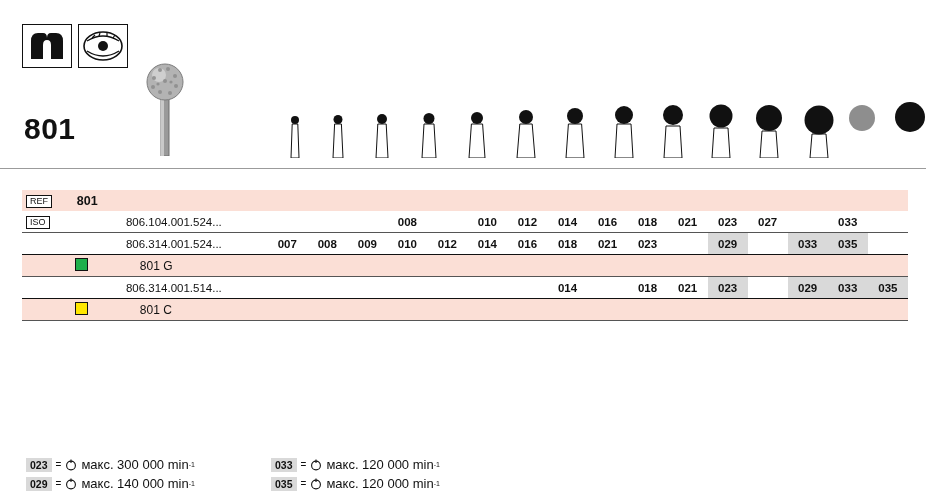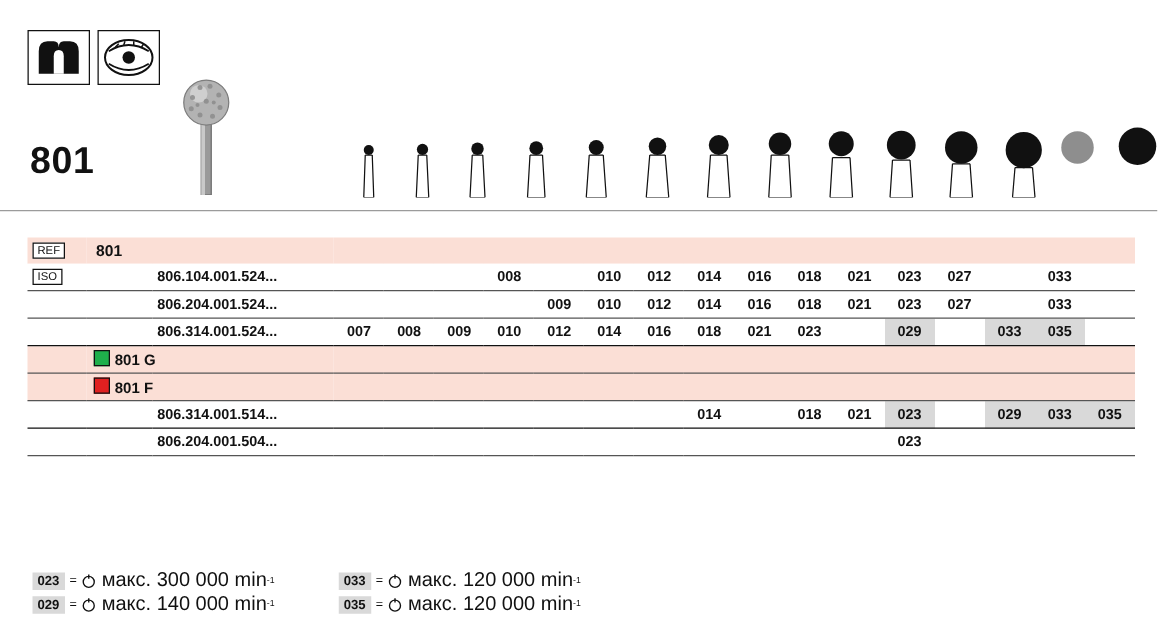--- a/index.html
+++ b/index.html
@@ -50,33 +50,33 @@
 
   .row-ref td{background:#fbdfd6;}
   .row-grp td{background:#fbdfd6;}
   .row-data td{background:#ffffff;}
 
   .rule-strong td{border-bottom:1.6px solid #111;}
   .rule-thin td{border-bottom:0.8px solid #555;}
 
   .c-ref{width:46px;padding-left:4px;}
   .c-grp{width:56px;padding-left:6px;}
-  .c-iso{width:150px;padding-left:4px;font-weight:bold;}
+  .c-iso{width:150px;padding-left:4px;font-weight:normal;}
   .c-sz{width:44px;text-align:center;font-weight:bold;}
 
   .badge{
     display:inline-block;
     border:1px solid #111;
     padding:0 3px;
     font-size:9px;
     line-height:11px;
     background:#fff;
     font-weight:normal;
   }
-  .grp-label{font-weight:bold;font-size:12px;}
+  .grp-label{font-weight:normal;font-size:12px;margin-left:48px;}
   .sw{
     display:inline-block;width:11px;height:11px;
     border:1px solid #111;vertical-align:-1px;margin-right:4px;
   }
   .sw-g{background:#1faf4b;}
   .sw-f{background:#e02020;}
   .sw-c{background:#ffe600;}
 
   .hl{background:#d9d9d9 !important;}
 
@@ -87,21 +87,21 @@
     position:absolute;left:26px;top:455px;width:600px;
     font-size:10px;color:#111;
   }
   .note-row{display:flex;align-items:center;height:19px;}
   .note{display:flex;align-items:center;margin-right:30px;width:215px;}
   .note .num{
     display:inline-block;background:#d9d9d9;border:0;
     font-weight:bold;font-size:10.5px;padding:1px 4px;margin-right:4px;
   }
   .note .eq{margin:0 4px 0 0;}
-  .note .txt{font-size:16px;}
+  .note .txt{font-size:13px;}
   .sup{font-size:7px;vertical-align:super;}
   .spd-icon{margin:0 4px 0 0;}
 </style>
 </head>
 <body>
 
 <div class="page">
 
   <div class="header">
 
@@ -268,41 +268,20 @@
         <td class="c-sz">016</td>
         <td class="c-sz">018</td>
         <td class="c-sz">021</td>
         <td class="c-sz">023</td>
         <td class="c-sz">027</td>
         <td class="c-sz"></td>
         <td class="c-sz">033</td>
         <td class="c-sz"></td>
       </tr>
 
-      <tr class="row-data rule-thin">
-        <td class="c-ref"></td>
-        <td class="c-grp"></td>
-        <td class="c-iso">806.204.001.524...</td>
-        <td class="c-sz"></td>
-        <td class="c-sz"></td>
-        <td class="c-sz"></td>
-        <td class="c-sz"></td>
-        <td class="c-sz">009</td>
-        <td class="c-sz">010</td>
-        <td class="c-sz">012</td>
-        <td class="c-sz">014</td>
-        <td class="c-sz">016</td>
-        <td class="c-sz">018</td>
-        <td class="c-sz">021</td>
-        <td class="c-sz">023</td>
-        <td class="c-sz">027</td>
-        <td class="c-sz"></td>
-        <td class="c-sz">033</td>
-        <td class="c-sz"></td>
-      </tr>
 
       <tr class="row-data rule-strong">
         <td class="c-ref"></td>
         <td class="c-grp"></td>
         <td class="c-iso">806.314.001.524...</td>
         <td class="c-sz">007</td>
         <td class="c-sz">008</td>
         <td class="c-sz">009</td>
         <td class="c-sz">010</td>
         <td class="c-sz">012</td>
@@ -321,27 +300,20 @@
 
       <tr class="row-grp rule-thin">
         <td class="c-ref"></td>
         <td class="c-grp" colspan="2">
           <span class="sw sw-g"></span><span class="grp-label">801 G</span>
         </td>
         <td class="c-sz" colspan="16"></td>
       </tr>
 
 
-      <tr class="row-grp rule-thin">
-        <td class="c-ref"></td>
-        <td class="c-grp" colspan="2">
-          <span class="sw sw-f"></span><span class="grp-label">801 F</span>
-        </td>
-        <td class="c-sz" colspan="16"></td>
-      </tr>
 
 
       <tr class="row-data rule-strong">
         <td class="c-ref"></td>
         <td class="c-grp"></td>
         <td class="c-iso">806.314.001.514...</td>
         <td class="c-sz"></td>
         <td class="c-sz"></td>
         <td class="c-sz"></td>
         <td class="c-sz"></td>
@@ -352,42 +324,28 @@
         <td class="c-sz"></td>
         <td class="c-sz">018</td>
         <td class="c-sz">021</td>
         <td class="c-sz hl">023</td>
         <td class="c-sz"></td>
         <td class="c-sz hl">029</td>
         <td class="c-sz hl">033</td>
         <td class="c-sz hl">035</td>
       </tr>
 
-
-      <tr class="row-data rule-thin">
+      <tr class="row-grp rule-thin">
         <td class="c-ref"></td>
-        <td class="c-grp"></td>
-        <td class="c-iso">806.204.001.504...</td>
-        <td class="c-sz"></td>
-        <td class="c-sz"></td>
-        <td class="c-sz"></td>
-        <td class="c-sz"></td>
-        <td class="c-sz"></td>
-        <td class="c-sz"></td>
-        <td class="c-sz"></td>
-        <td class="c-sz"></td>
-        <td class="c-sz"></td>
-        <td class="c-sz"></td>
-        <td class="c-sz"></td>
-        <td class="c-sz">023</td>
-        <td class="c-sz"></td>
-        <td class="c-sz"></td>
-        <td class="c-sz"></td>
-        <td class="c-sz"></td>
-      </tr>
+        <td class="c-grp" colspan="2">
+          <span class="sw sw-c"></span><span class="grp-label">801 C</span>
+        </td>
+        <td class="c-sz" colspan="16"></td>
+      </tr>
+
 
     </tbody>
       </table>
   </div>
 
   <div class="notes">
     <div class="note-row">
       <div class="note">
         <span class="num">023</span>
         <span class="eq">=</span>

